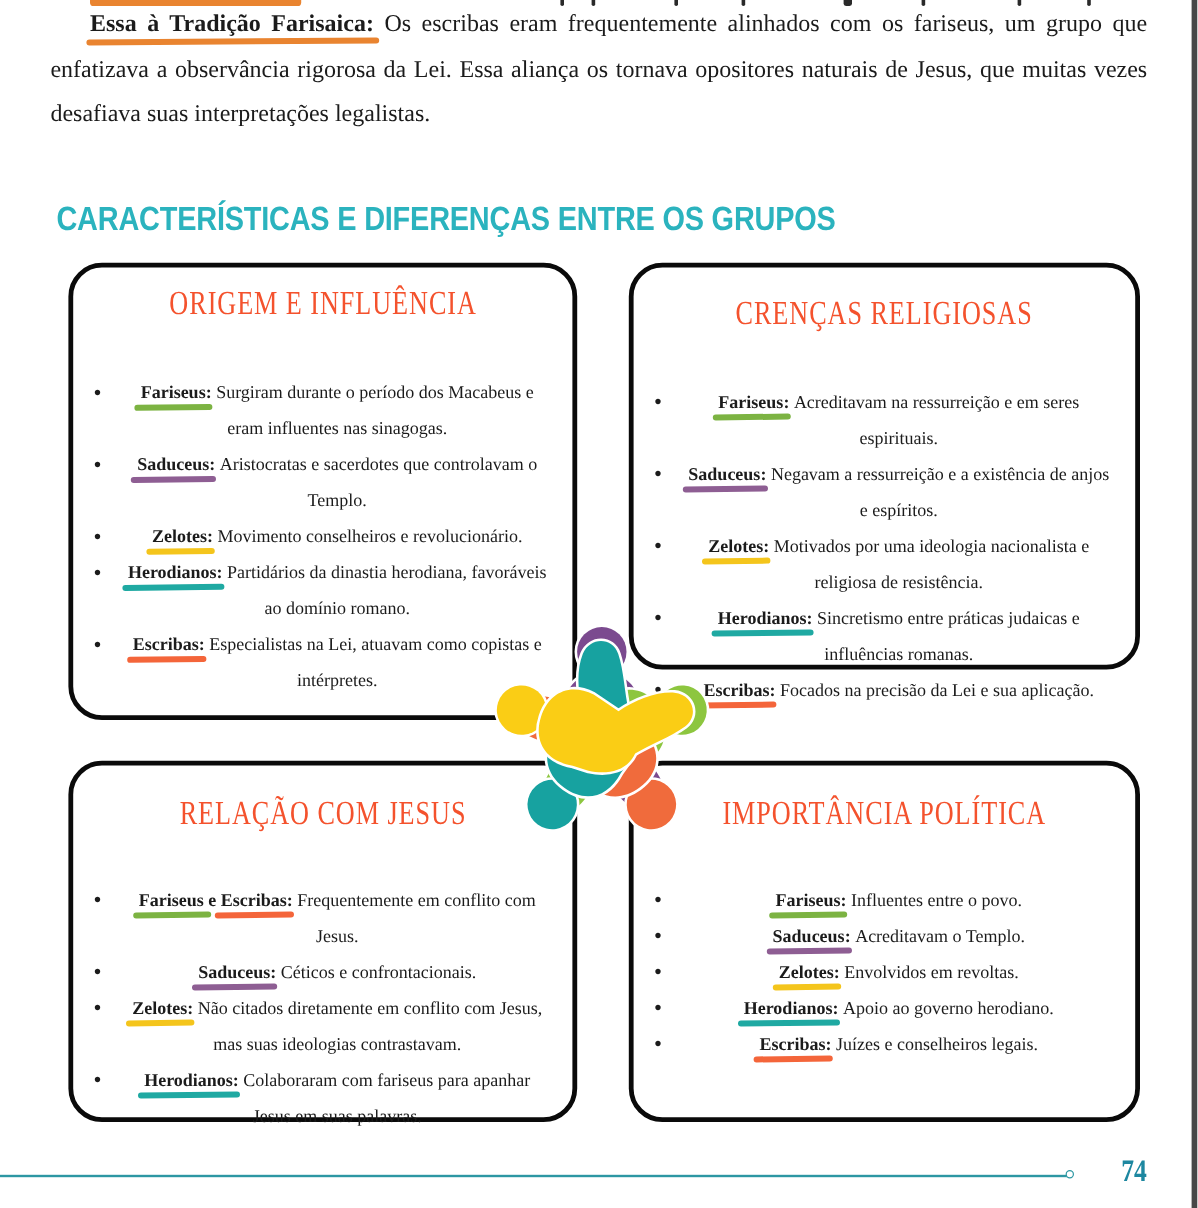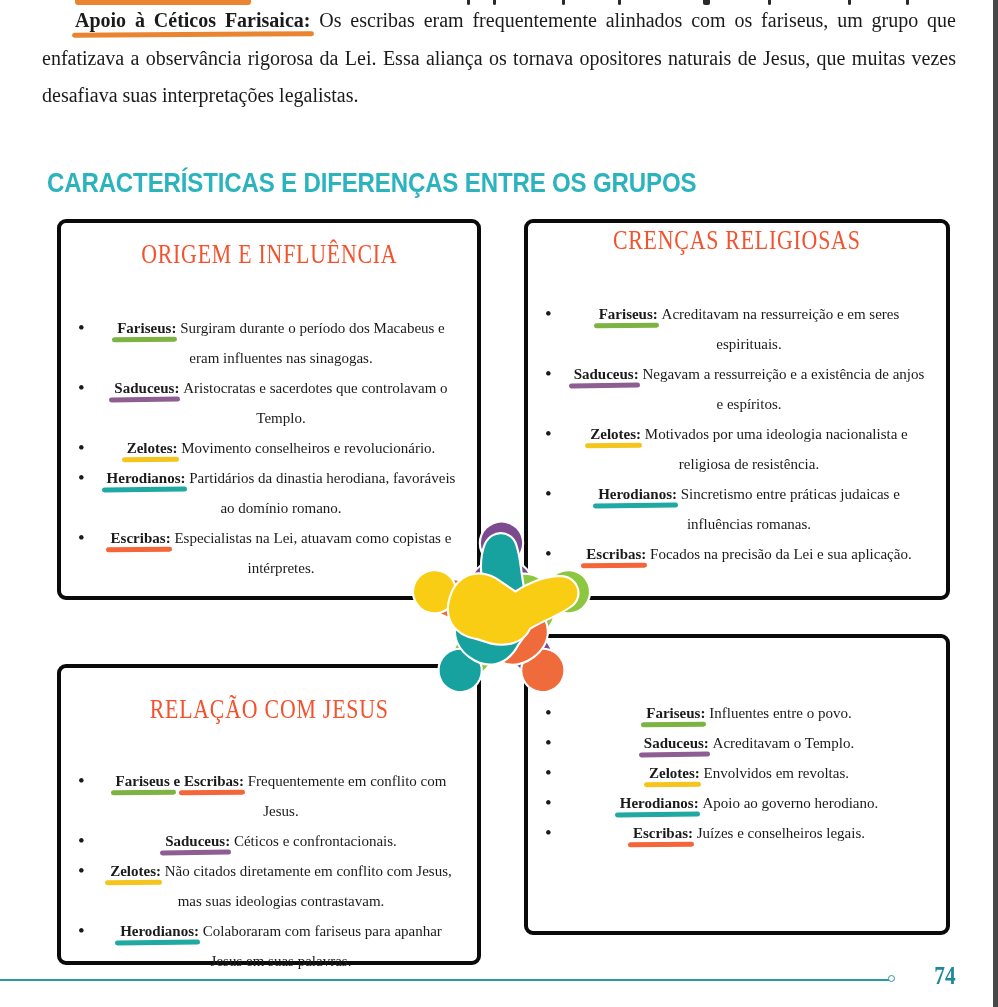--- a/index.html
+++ b/index.html
@@ -20,25 +20,25 @@
   .lead{font-weight:bold;position:relative;white-space:nowrap;}
   .lead::after{content:"";position:absolute;left:-3px;right:-4px;bottom:-6px;height:5px;border-radius:3px;
                background:var(--lead-underline-orange,#E98430);transform:rotate(-0.4deg);}
 
   
   .section-heading{position:absolute;left:47px;top:167px;font-family:"Liberation Sans",sans-serif;
                    font-weight:700;font-size:28px;letter-spacing:-0.2px;color:var(--heading-teal,#2BB3BE);
                    transform:scaleX(0.86);transform-origin:left center;white-space:nowrap;}
 
   
-  .box{position:absolute;background:#fff;border:4px solid var(--box-border,#0a0a0a);border-radius:9px;
+  .box{position:absolute;background:#fff;border:4px solid var(--box-border,#0a0a0a);border-radius:28px;
        box-sizing:border-box;z-index:1;}
   .box-1{left:57px;top:219px;width:424px;height:381px;padding-top:14px;}
-  .box-2{left:524px;top:219px;width:426px;height:381px;padding-top:0;}
-  .box-3{left:57px;top:634px;width:424px;height:301px;padding-top:24px;margin-top:30px;}
+  .box-2{left:524px;top:219px;width:426px;height:339px;padding-top:22px;}
+  .box-3{left:57px;top:634px;width:424px;height:301px;padding-top:24px;}
   .box-4{left:524px;top:634px;width:426px;height:301px;padding-top:24px;}
   .box-title{text-align:center;line-height:34px;}
   .box-title-text{display:inline-block;transform:scaleX(0.78);font-size:28px;letter-spacing:1px;
                   color:var(--title-orange,#F4522D);white-space:nowrap;font-weight:500;}
   .box-list{margin:38px 0 0 0;padding:0;list-style:none;}
   .box-3 .box-list,.box-4 .box-list{margin-top:36px;}
   .item{position:relative;}
   .bullet{position:absolute;left:17px;top:0;font-size:19px;line-height:30px;}
   .item-text{padding:0 18px 0 42px;text-align:center;font-size:15px;line-height:30px;}
   .bold{font-weight:bold;}
@@ -79,21 +79,21 @@
     <span class="cut-mark" style="left:493px"></span>
     <span class="cut-mark" style="left:562px"></span>
     <span class="cut-mark" style="left:618px"></span>
     <span class="cut-mark" style="left:703px;width:7px"></span>
     <span class="cut-mark" style="left:768px"></span>
     <span class="cut-mark" style="left:848px"></span>
     <span class="cut-mark" style="left:906px"></span>
   </div>
 
   <div class="intro">
-    <p class="p2"><span class="lead">Apoio à Céticos Farisaica:</span><span> Os escribas eram frequentemente alinhados com os fariseus, um grupo que enfatizava a observância rigorosa da Lei. Essa aliança os tornava opositores naturais de Jesus, que muitas vezes desafiava suas interpretações legalistas.</span></p>
+    <p class="p2"><span class="lead">Essa à Tradição Farisaica:</span><span> Os escribas eram frequentemente alinhados com os fariseus, um grupo que enfatizava a observância rigorosa da Lei. Essa aliança os tornava opositores naturais de Jesus, que muitas vezes desafiava suas interpretações legalistas.</span></p>
   </div>
 
   <div class="section-heading">CARACTERÍSTICAS E DIFERENÇAS ENTRE OS GRUPOS</div>
 
   <div class="box box-1">
     <div class="box-title"><span class="box-title-text">ORIGEM E INFLUÊNCIA</span></div>
     <ul class="box-list">
         <li class="item">
           <span class="bullet">•</span>
           <div class="item-text"><span class="bold u u-green">Fariseus</span><span class="bold">: </span><span>Surgiram durante o período dos Macabeus e eram influentes nas sinagogas.</span></div>
@@ -159,20 +159,21 @@
           <div class="item-text"><span class="bold u u-yellow">Zelotes</span><span class="bold">: </span><span>Não citados diretamente em conflito com Jesus, mas suas ideologias contrastavam.</span></div>
         </li>
         <li class="item">
           <span class="bullet">•</span>
           <div class="item-text"><span class="bold u u-teal">Herodianos</span><span class="bold">: </span><span>Colaboraram com fariseus para apanhar Jesus em suas palavras.</span></div>
         </li>
       </ul>
   </div>
 
   <div class="box box-4">
+    <div class="box-title"><span class="box-title-text">IMPORTÂNCIA POLÍTICA</span></div>
     <ul class="box-list">
         <li class="item">
           <span class="bullet">•</span>
           <div class="item-text"><span class="bold u u-green">Fariseus</span><span class="bold">: </span><span>Influentes entre o povo.</span></div>
         </li>
         <li class="item">
           <span class="bullet">•</span>
           <div class="item-text"><span class="bold u u-purple">Saduceus</span><span class="bold">: </span><span>Acreditavam o Templo.</span></div>
         </li>
         <li class="item">

